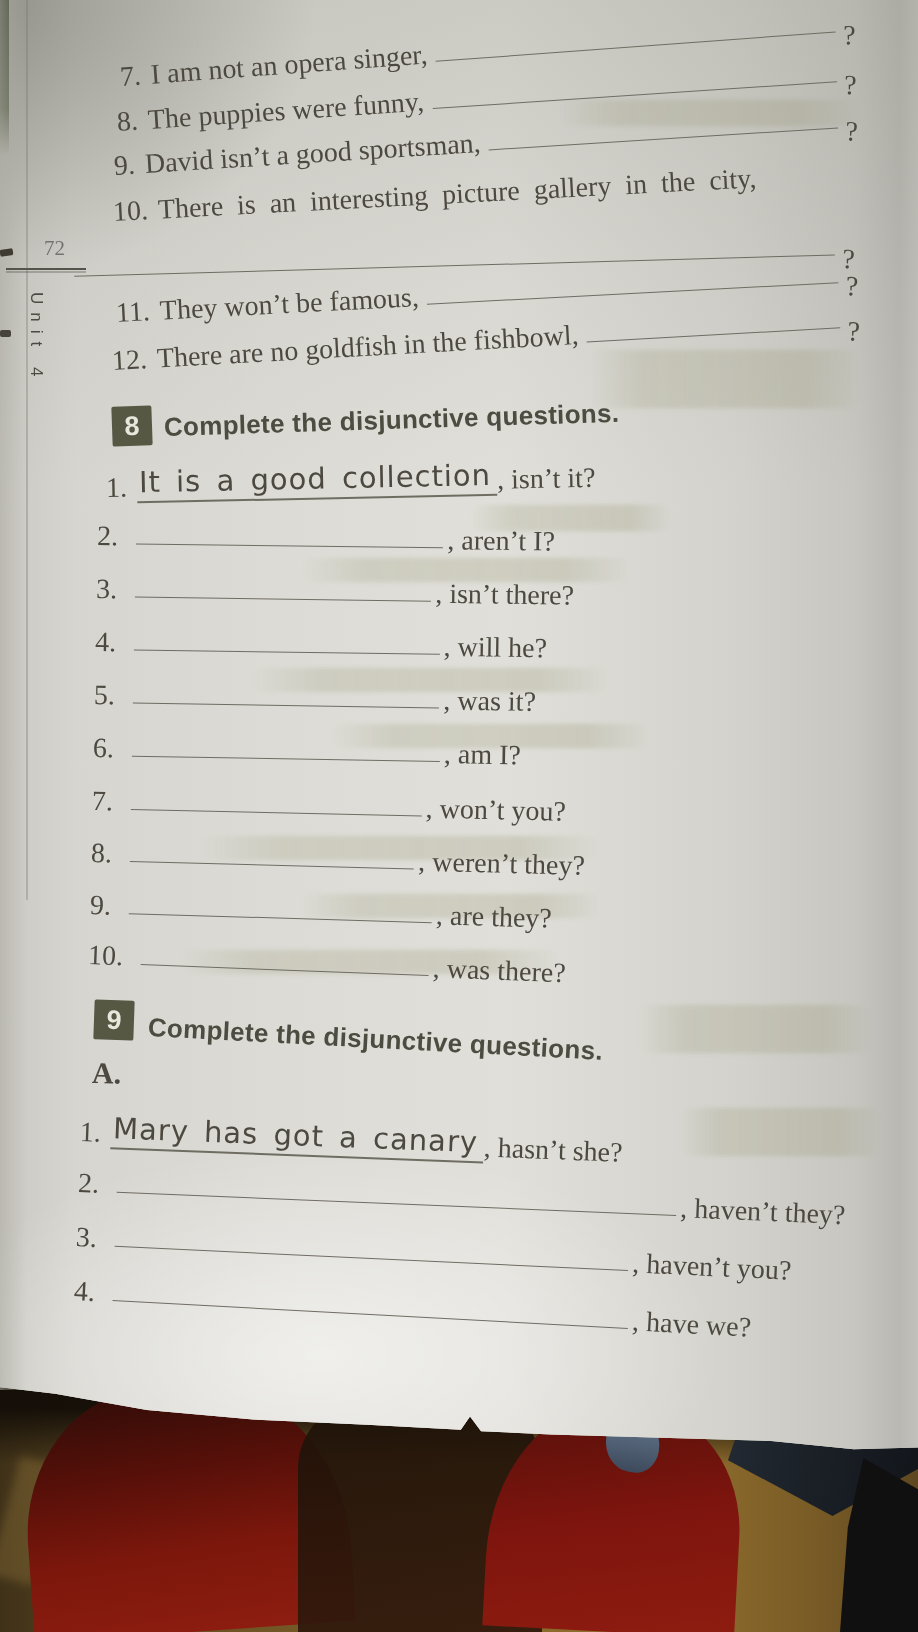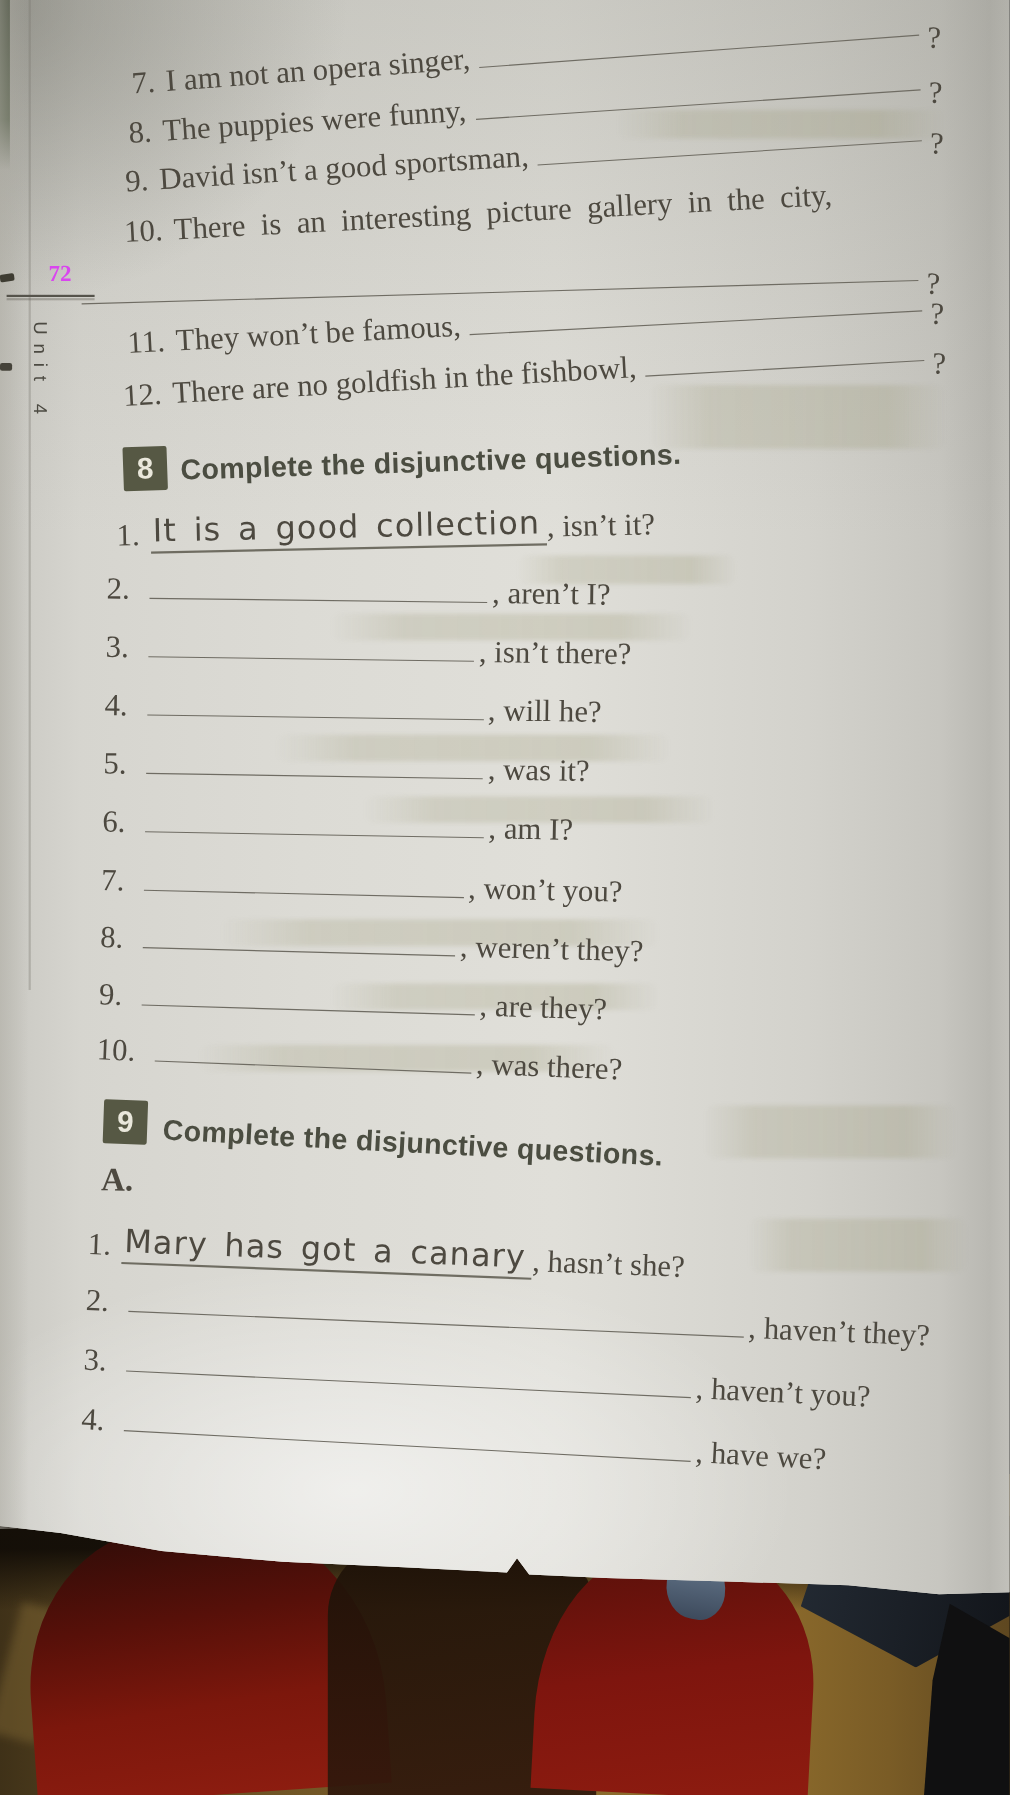--- a/index.html
+++ b/index.html
@@ -60,21 +60,21 @@
   .q{transform:translateY(12px) rotate(6deg);margin-left:3px;}
   .tag{}
   .hand{font-family:"DejaVu Sans",sans-serif;font-size:29px;letter-spacing:1px;word-spacing:5px;
         border-bottom:2px solid rgba(92,89,78,.85);padding:0 6px 2px 2px;}
   .badge{position:absolute;width:40px;height:40px;background:var(--c-badge,#565844);
         color:var(--c-badge_text,#e9e7db);font-family:"Liberation Sans","DejaVu Sans",sans-serif;
         font-size:27px;font-weight:bold;display:flex;align-items:center;justify-content:center;
         border-radius:2px;transform-origin:center;}
   .extitle{position:absolute;font-family:"Liberation Sans","DejaVu Sans",sans-serif;
         font-size:26px;font-weight:600;color:#4b4d41;letter-spacing:.3px;transform-origin:0 50%;white-space:nowrap;}
-  .pageno{position:absolute;left:44px;top:236px;font-size:21px;font-weight:bold;color:#d946ef;}
+  .pageno{position:absolute;left:44px;top:236px;font-size:21px;font-weight:normal;color:#737373;}
   .pagerule{position:absolute;left:6px;top:268px;width:80px;height:2px;background:#55534b;box-shadow:0 3px 0 rgba(85,83,75,.35);}
   .unitlabel{position:absolute;left:46px;top:292px;font-family:"Liberation Sans","DejaVu Sans",sans-serif;
         font-size:17px;color:#4c4a42;letter-spacing:8px;transform:rotate(90deg);transform-origin:0 0;white-space:nowrap;}
   .alabel{position:absolute;font-size:30px;font-weight:bold;transform-origin:0 50%;}
 </style>
 </head>
 <body>
 
 <div id="stage">
 

